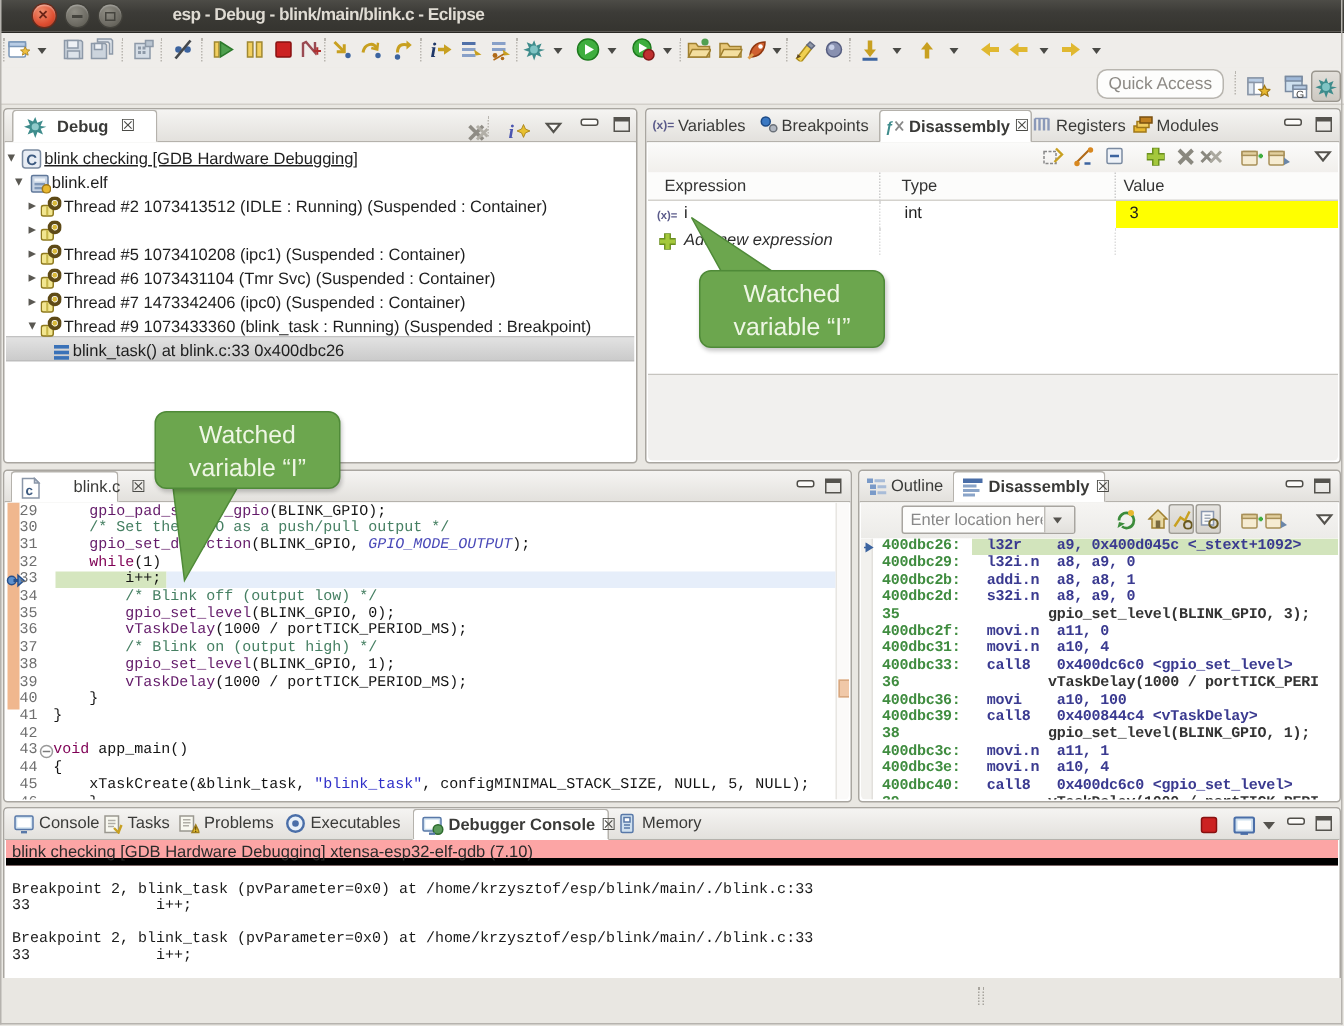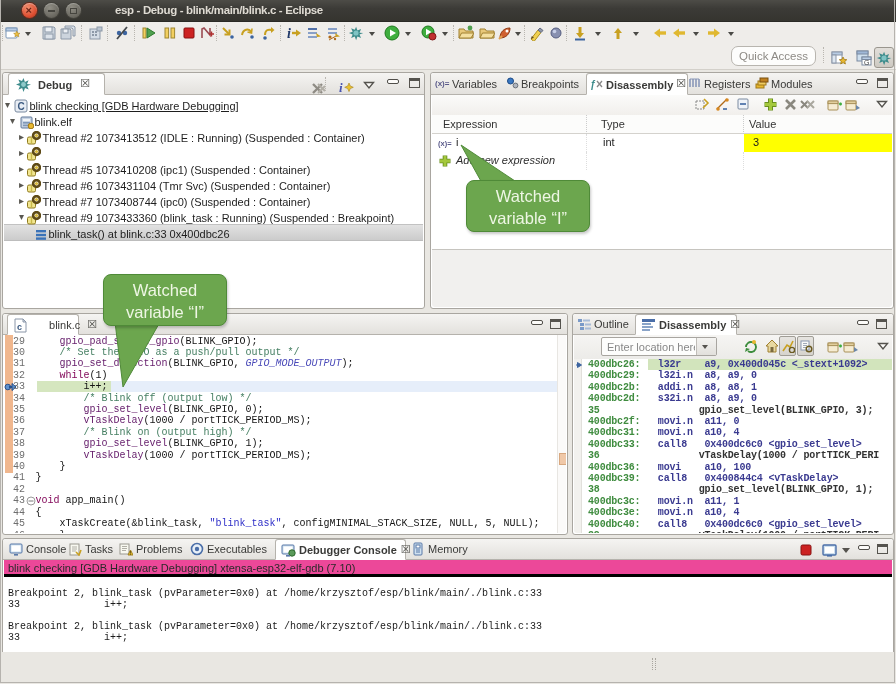--- a/index.html
+++ b/index.html
@@ -324,21 +324,21 @@
         <span class="tt" style="left:38.5px;">Thread #6 1073431104 (Tmr Svc) (Suspended : Container)</span>
       </div>
     <div class="trow" style="top:99px;">
         <span class="tw" style="left:15px;">▸</span>
         <svg class="ti" style="left:23px;" width="14" height="14">
           <rect x="0.5" y="6" width="8" height="7" rx="1.5" fill="#f2e690" stroke="#8f7a1e"></rect>
           <path d="M4.5 6.5 v6" stroke="#c8b84a" stroke-width="1.4"></path>
           <circle cx="9.5" cy="4.5" r="3.4" fill="none" stroke="#5e4a16" stroke-width="2.6"></circle>
           <circle cx="9.5" cy="4.5" r="1.6" fill="#d8b838"></circle>
         </svg>
-        <span class="tt" style="left:38.5px;">Thread #7 1073408744 (ipc0) (Suspended : Container)</span>
+        <span class="tt" style="left:38.5px;">Thread #7 1473342406 (ipc0) (Suspended : Container)</span>
       </div>
     <div class="trow" style="top:115px;">
         <span class="tw" style="left:15px;">▾</span>
         <svg class="ti" style="left:23px;" width="14" height="14">
           <rect x="0.5" y="6" width="8" height="7" rx="1.5" fill="#f2e690" stroke="#8f7a1e"></rect>
           <path d="M4.5 6.5 v6" stroke="#c8b84a" stroke-width="1.4"></path>
           <circle cx="9.5" cy="4.5" r="3.4" fill="none" stroke="#5e4a16" stroke-width="2.6"></circle>
           <circle cx="9.5" cy="4.5" r="1.6" fill="#d8b838"></circle>
         </svg>
         <span class="tt" style="left:38.5px;">Thread #9 1073433360 (blink_task : Running) (Suspended : Breakpoint)</span>
@@ -639,21 +639,21 @@
       </svg>
     <svg class="abs" style="left:819px;top:5px;" width="15" height="13">
         <rect x="1" y="1" width="13" height="10" rx="1" fill="#cfe0ef" stroke="#4a6ea8" stroke-width="1.4"></rect>
         <rect x="3" y="3" width="9" height="6" fill="#fff"></rect>
         <rect x="5" y="11" width="5" height="1.6" fill="#4a6ea8"></rect>
       </svg>
     <div class="abs" style="left:839px;top:9px;width:0;height:0;border-left:4px solid transparent;border-right:4px solid transparent;border-top:5px solid #55534e;"></div>
     <div class="abs" style="left:855px;top:6px;width:12px;height:5px;border:1.5px solid #504e49;border-radius:2px;background:#fcfbf9;"></div>
     <div class="abs" style="left:874px;top:5px;width:11px;height:10px;border:1.5px solid #55534e;border-top-width:3px;"></div>
   </div>
-  <div class="abs" style="left:1px;top:21px;right:1px;height:17px;background:#ec4899;border-bottom:3px solid #000000;">
+  <div class="abs" style="left:1px;top:21px;right:1px;height:17px;background:#fca5a5;border-bottom:5px solid #000000;">
     <span class="abs" style="left:4px;top:2px;font-size:11px;color:#2a2a2a;">blink checking [GDB Hardware Debugging] xtensa-esp32-elf-gdb (7.10)</span>
   </div>
   <pre class="abs" style="left:5px;top:49px;font-family:'Liberation Mono',monospace;font-size:10px;line-height:11px;color:#1a1a1a;">Breakpoint 2, blink_task (pvParameter=0x0) at /home/krzysztof/esp/blink/main/./blink.c:33
 33              i++;
 
 Breakpoint 2, blink_task (pvParameter=0x0) at /home/krzysztof/esp/blink/main/./blink.c:33
 33              i++;</pre>
 </div>
 
 <svg class="abs" style="left:0;top:0;width:896px;height:684px;pointer-events:none;" width="896" height="684">

